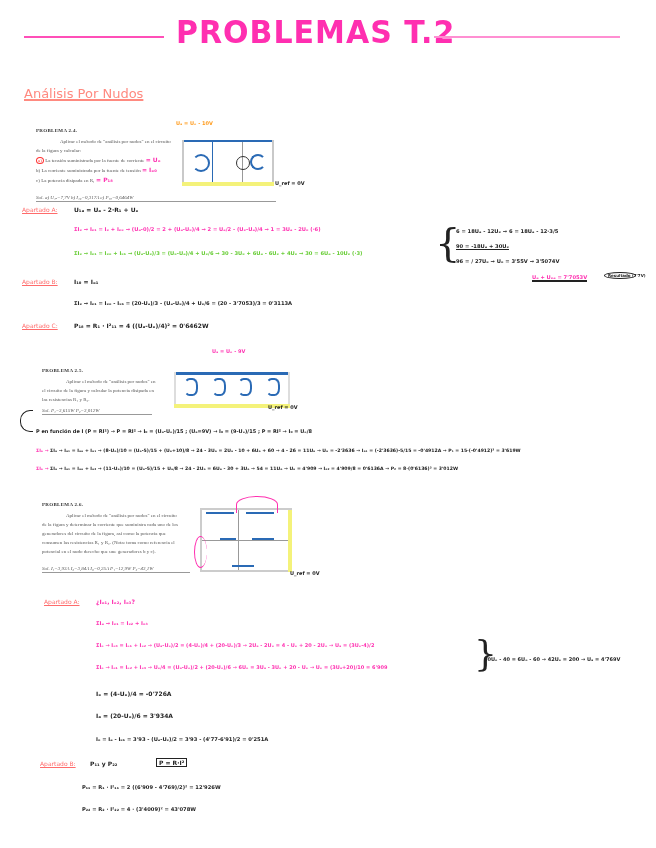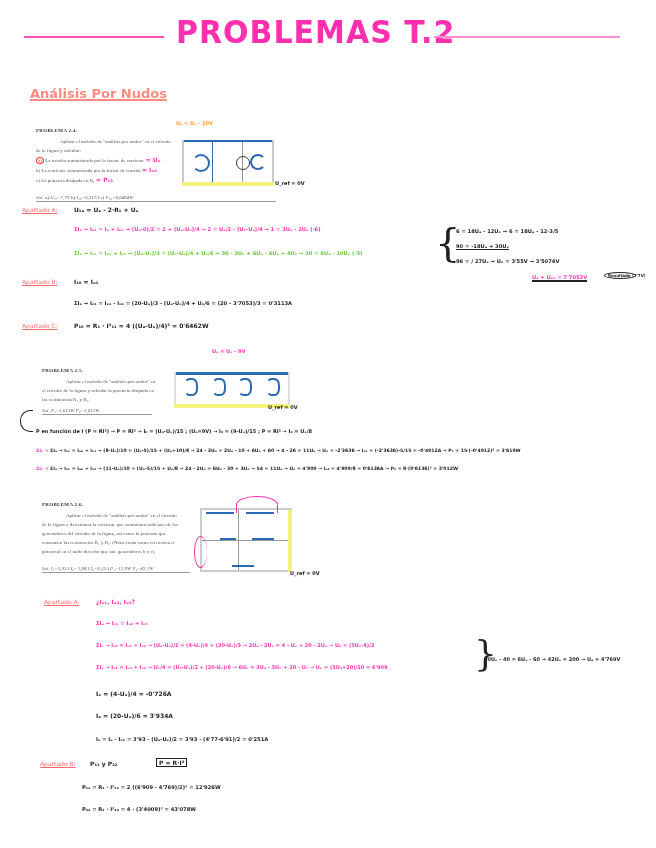--- a/index.html
+++ b/index.html
@@ -26,21 +26,21 @@
 </style>
 </head>
 <body>
 
 <div class="abs title">
   <div class="title-line" style="left:24px;width:140px;"></div>
   <div class="title-text">PROBLEMAS T.2</div>
   <div class="title-line" style="left:434px;width:186px;background:#ff8fd2;"></div>
 </div>
 
-<div class="abs section" style="left:30px;top:86px;font-weight:bold;">Análisis Por Nudos</div>
+<div class="abs section" style="left:24px;top:86px;">Análisis Por Nudos</div>
 
 <div class="abs" style="left:36px;top:128px;width:140px;">
   <div class="prob-head">PROBLEMA 2.4.</div>
   <div class="prob-text" style="margin-top:4px;text-indent:24px;">Aplicar el método de "análisis por nudos" en el circuito de la figura y calcular:</div>
   <div class="prob-text">
     <span style="color:#ff3333;border:1px solid #ff3333;border-radius:50%;padding:0 1px;">a)</span>
     <span>La tensión suministrada por la fuente de corriente</span>
     <span class="mag hw">= Uₑ</span>
   </div>
   <div class="prob-text">

